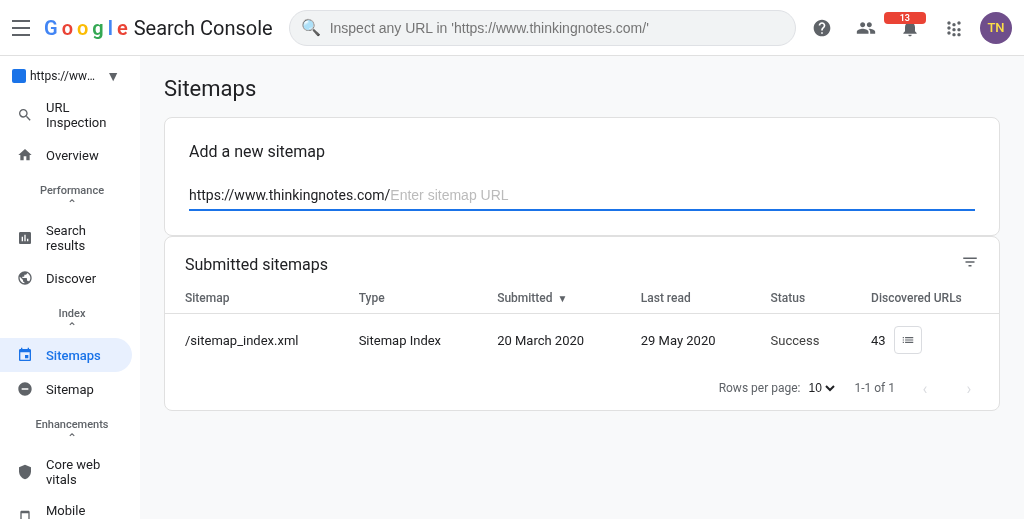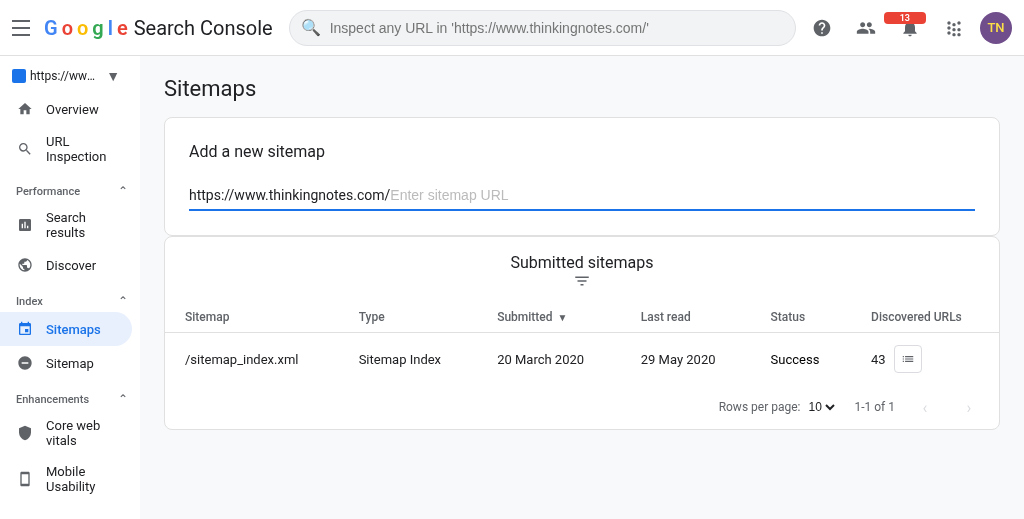--- a/index.html
+++ b/index.html
@@ -71,21 +71,21 @@
       display: flex; align-items: center; gap: 12px; padding: 8px 12px 8px 16px;
       cursor: pointer; border-radius: 0 24px 24px 0; margin-right: 8px;
       font-size: 13px; color: #202124;
     }
     .nav-item.active { background: #e8f0fe; color: #1a73e8; font-weight: 500; }
     .nav-icon { width: 18px; height: 18px; display: flex; align-items: center; justify-content: center; color: #5f6368; flex-shrink: 0; }
     .nav-item.active .nav-icon { color: #1a73e8; }
     .section-header {
       display: flex; align-items: center; justify-content: space-between;
       padding: 12px 12px 4px 16px; font-size: 11px; font-weight: 500;
-      color: #5f6368; text-transform: none; cursor: pointer;
+      color: #5f6368; text-transform: none; cursor: pointer; flex-direction: column;
     }
     .chevron { font-size: 12px; color: #5f6368; }
 
     
     .main { flex: 1; overflow-y: auto; background: #f8f9fa; padding: 0; }
     .main::-webkit-scrollbar { width: 6px; }
     .main::-webkit-scrollbar-thumb { background: #dadce0; }
 
     .page-title {
       font-size: 22px; font-weight: 400; padding: 20px 24px 16px; color: #202124;
@@ -114,37 +114,36 @@
     .sitemap-input::placeholder { color: #bbb; }
     .submit-btn {
       margin-left: 16px; padding: 8px 20px; background: #fff; border: 1px solid #dadce0;
       border-radius: 4px; font-size: 13px; color: #1a73e8; font-weight: 500;
       cursor: pointer; white-space: nowrap; letter-spacing: 0.5px;
     }
 
     
     .sitemaps-table-card { background: #fff; border: 1px solid #e0e0e0; border-radius: 8px; }
     .table-header {
-      display: flex; align-items: center; justify-content: flex-start;
+      display: flex; align-items: center; justify-content: space-between;
       padding: 16px 20px 8px;
-      flex-direction: column;
     }
     .table-title { font-size: 16px; font-weight: 400; color: #202124; }
     .filter-icon { color: #5f6368; cursor: pointer; font-size: 18px; }
 
     table { width: 100%; border-collapse: collapse; }
     th {
       text-align: left; padding: 8px 20px; font-size: 12px; font-weight: 500;
       color: #5f6368; border-bottom: 1px solid #e0e0e0;
     }
     th.sortable { cursor: pointer; }
     th .sort-arrow { font-size: 10px; margin-left: 2px; color: #5f6368; }
     td { padding: 12px 20px; font-size: 13px; color: #202124; border-bottom: 1px solid #f1f3f4; }
     tr:last-child td { border-bottom: none; }
-    .status-success { color: #000000; }
+    .status-success { color: #404040; }
 
     .table-footer {
       display: flex; align-items: center; justify-content: flex-end;
       padding: 8px 16px; gap: 16px; color: #5f6368; font-size: 12px;
     }
     .rows-per-page { display: flex; align-items: center; gap: 4px; }
     .rows-select {
       border: none; background: transparent; font-size: 12px; color: #202124;
       cursor: pointer; outline: none;
     }
@@ -219,33 +218,33 @@
 
       <div class="site-selector">
         <div class="site-selector-icon"></div>
         <span class="site-name">https://www.thinkingnotes.co...</span>
         <span class="dropdown-arrow">▼</span>
       </div>
 
       <div class="nav-item">
         <span class="nav-icon">
           <svg width="16" height="16" viewBox="0 0 24 24" fill="currentColor">
+              <path d="M15.5 14h-.79l-.28-.27A6.471 6.471 0 0 0 16 9.5 6.5 6.5 0 1 0 9.5 16c1.61 0 3.09-.59 4.23-1.57l.27.28v.79l5 4.99L20.49 19l-4.99-5zm-6 0C7.01 14 5 11.99 5 9.5S7.01 5 9.5 5 14 7.01 14 9.5 11.99 14 9.5 14z"></path>
+            </svg>
+        </span>
+        <span>URL Inspection</span>
+      </div>
+
+      <div class="nav-item">
+        <span class="nav-icon">
+          <svg width="16" height="16" viewBox="0 0 24 24" fill="currentColor">
               <path d="M10 20v-6h4v6h5v-8h3L12 3 2 12h3v8z"></path>
             </svg>
         </span>
         <span>Overview</span>
-      </div>
-
-      <div class="nav-item">
-        <span class="nav-icon">
-          <svg width="16" height="16" viewBox="0 0 24 24" fill="currentColor">
-              <path d="M15.5 14h-.79l-.28-.27A6.471 6.471 0 0 0 16 9.5 6.5 6.5 0 1 0 9.5 16c1.61 0 3.09-.59 4.23-1.57l.27.28v.79l5 4.99L20.49 19l-4.99-5zm-6 0C7.01 14 5 11.99 5 9.5S7.01 5 9.5 5 14 7.01 14 9.5 11.99 14 9.5 14z"></path>
-            </svg>
-        </span>
-        <span>URL Inspection</span>
       </div>
 
       <div class="section-header">
         <span>Performance</span>
         <span class="chevron">⌃</span>
       </div>
       <div class="nav-item">
         <span class="nav-icon">
           <svg width="16" height="16" viewBox="0 0 24 24" fill="currentColor">
               <path d="M19 3H5c-1.1 0-2 .9-2 2v14c0 1.1.9 2 2 2h14c1.1 0 2-.9 2-2V5c0-1.1-.9-2-2-2zM9 17H7v-7h2v7zm4 0h-2V7h2v10zm4 0h-2v-4h2v4z"></path>

